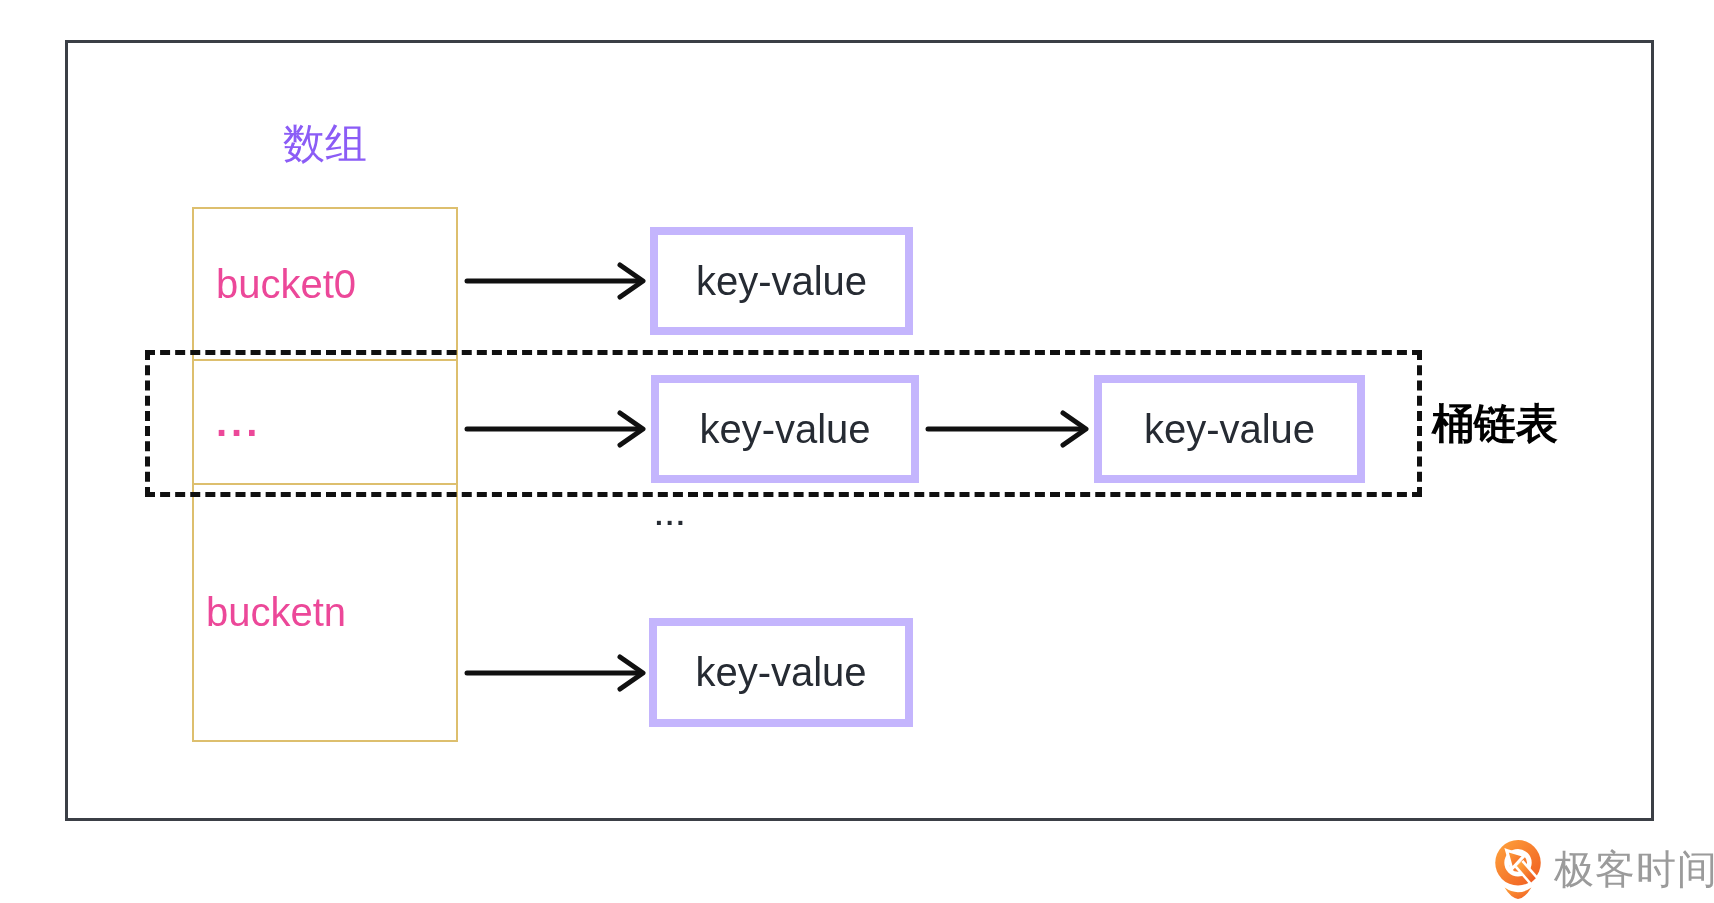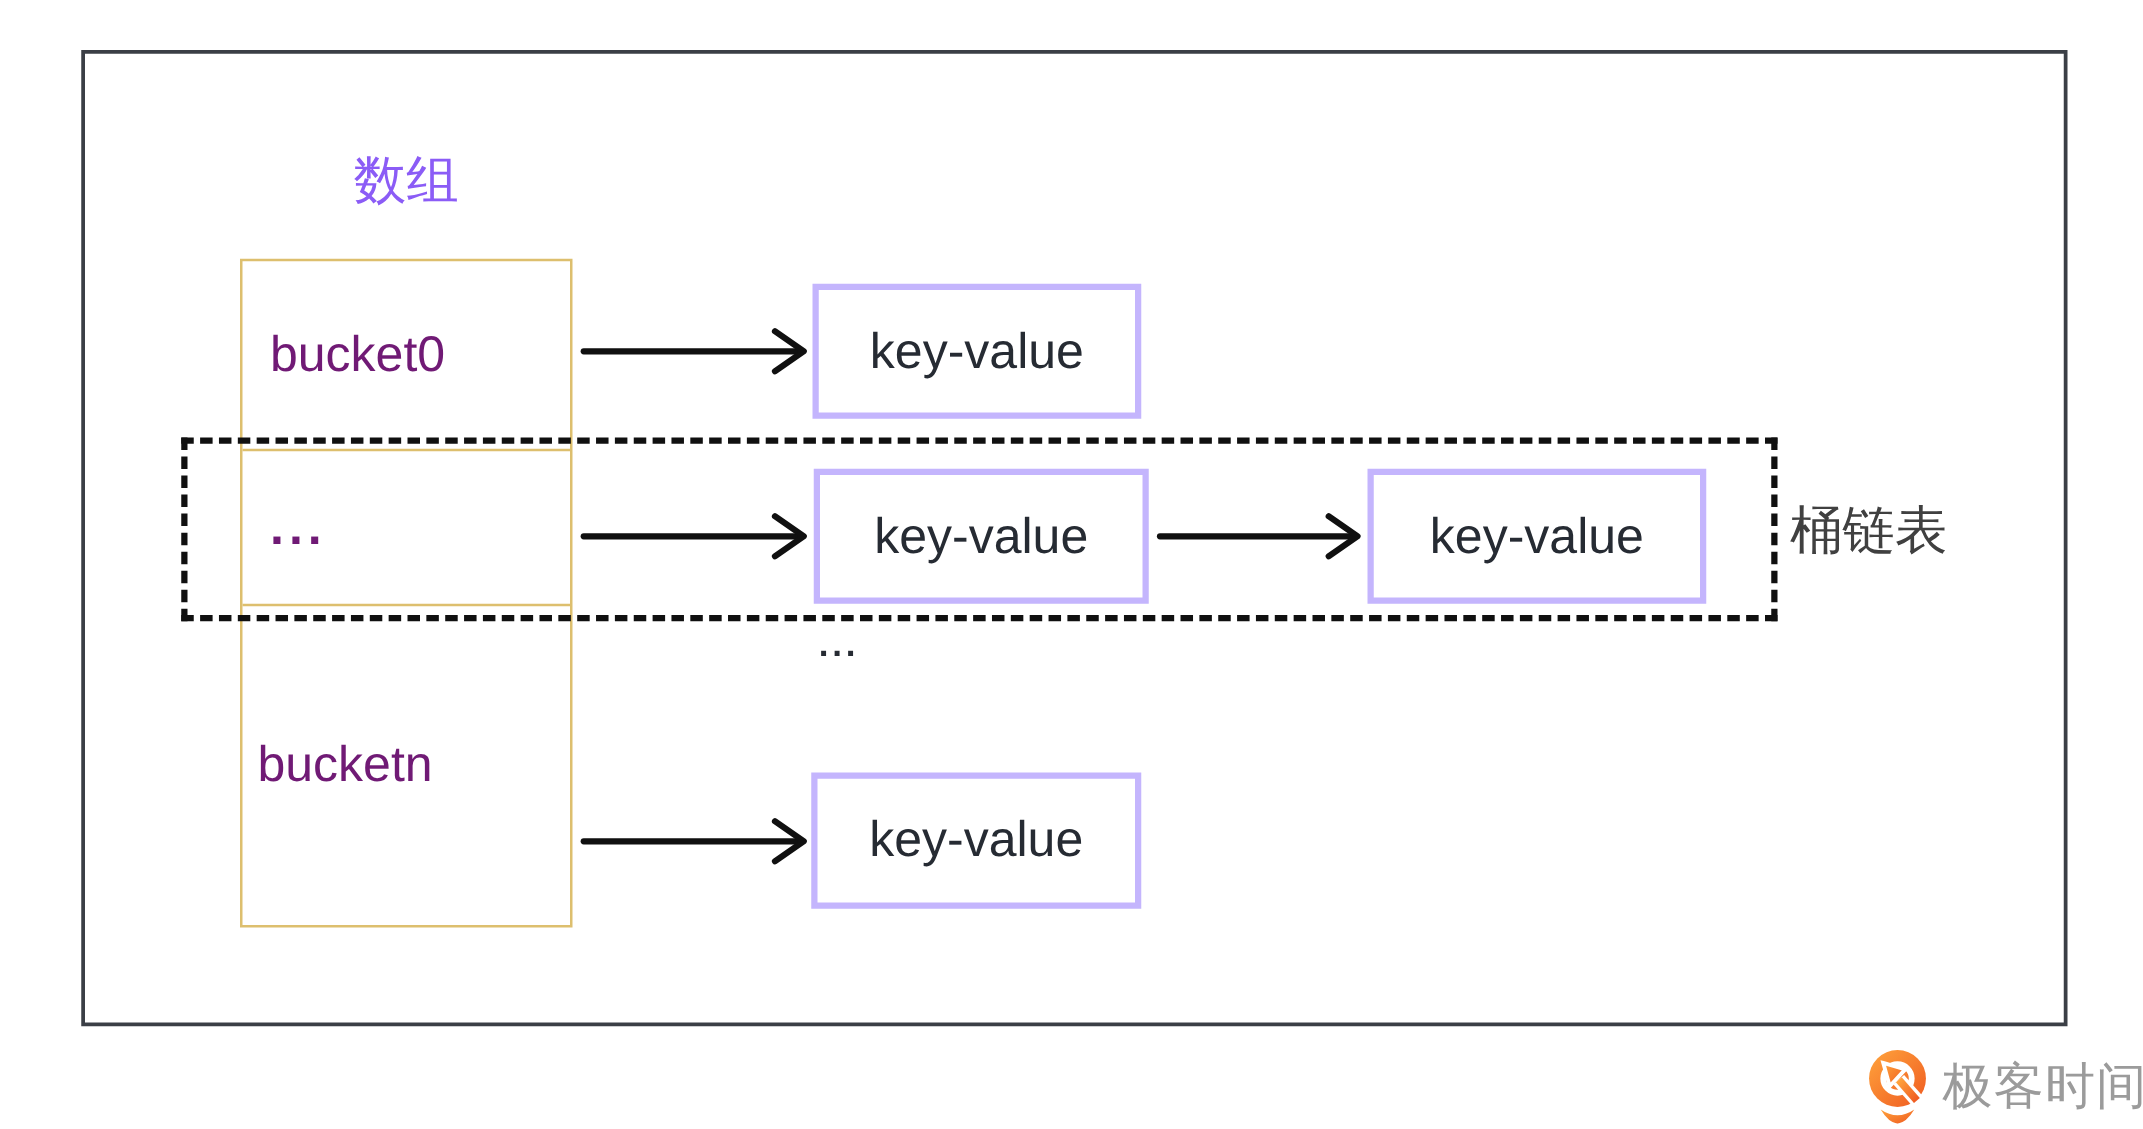--- a/index.html
+++ b/index.html
@@ -38,36 +38,36 @@
     border: 2px solid #ddbf6e;
     background: #ffffff;
     display: flex;
     flex-direction: column;
   }
   .array-row {
     display: flex;
     align-items: center;
     padding-left: 22px;
     font-size: 40px;
-    color: #701a75;
+    color: #ec4899;
     border-bottom: 2px solid #ddbf6e;
   }
   .array-row.r1 { height: 152px; }
   .array-row.r2 { height: 127px; }
   .array-row.r3 { height: 124px; letter-spacing: 4px; font-weight: 700; }
   .array-row.r4 { flex: 1; border-bottom: none; padding-left: 12px; }
   .dashed-rect {
     position: absolute;
     left: 145px; top: 350px;
     width: 1277px; height: 147px;
     border: 5px dashed #101010;
   }
   .kv {
     position: absolute;
-    border: 5px solid #c4b5fd;
+    border: 8px solid #c4b5fd;
     background: #ffffff;
     display: flex;
     align-items: center;
     justify-content: center;
     font-size: 40px;
     color: #262b33;
   }
   .kv1 { left: 650px;  top: 227px; width: 263px; height: 108px; }
   .kv2 { left: 651px;  top: 375px; width: 268px; height: 108px; }
   .kv3 { left: 1094px; top: 375px; width: 271px; height: 108px; }
@@ -77,22 +77,23 @@
     left: 655px; top: 500px;
     font-size: 28px;
     font-weight: 700;
     letter-spacing: 3px;
     color: #262b33;
   }
   .chain-label {
     position: absolute;
     left: 1432px; top: 396px;
     font-size: 42px;
-    color: #404040;
+    color: #000000;
     white-space: nowrap;
+    font-weight: bold;
   }
   .arrows {
     position: absolute;
     left: 0; top: 0;
     width: 1714px; height: 903px;
     pointer-events: none;
   }
   .brand {
     position: absolute;
     left: 1492px; top: 839px;

